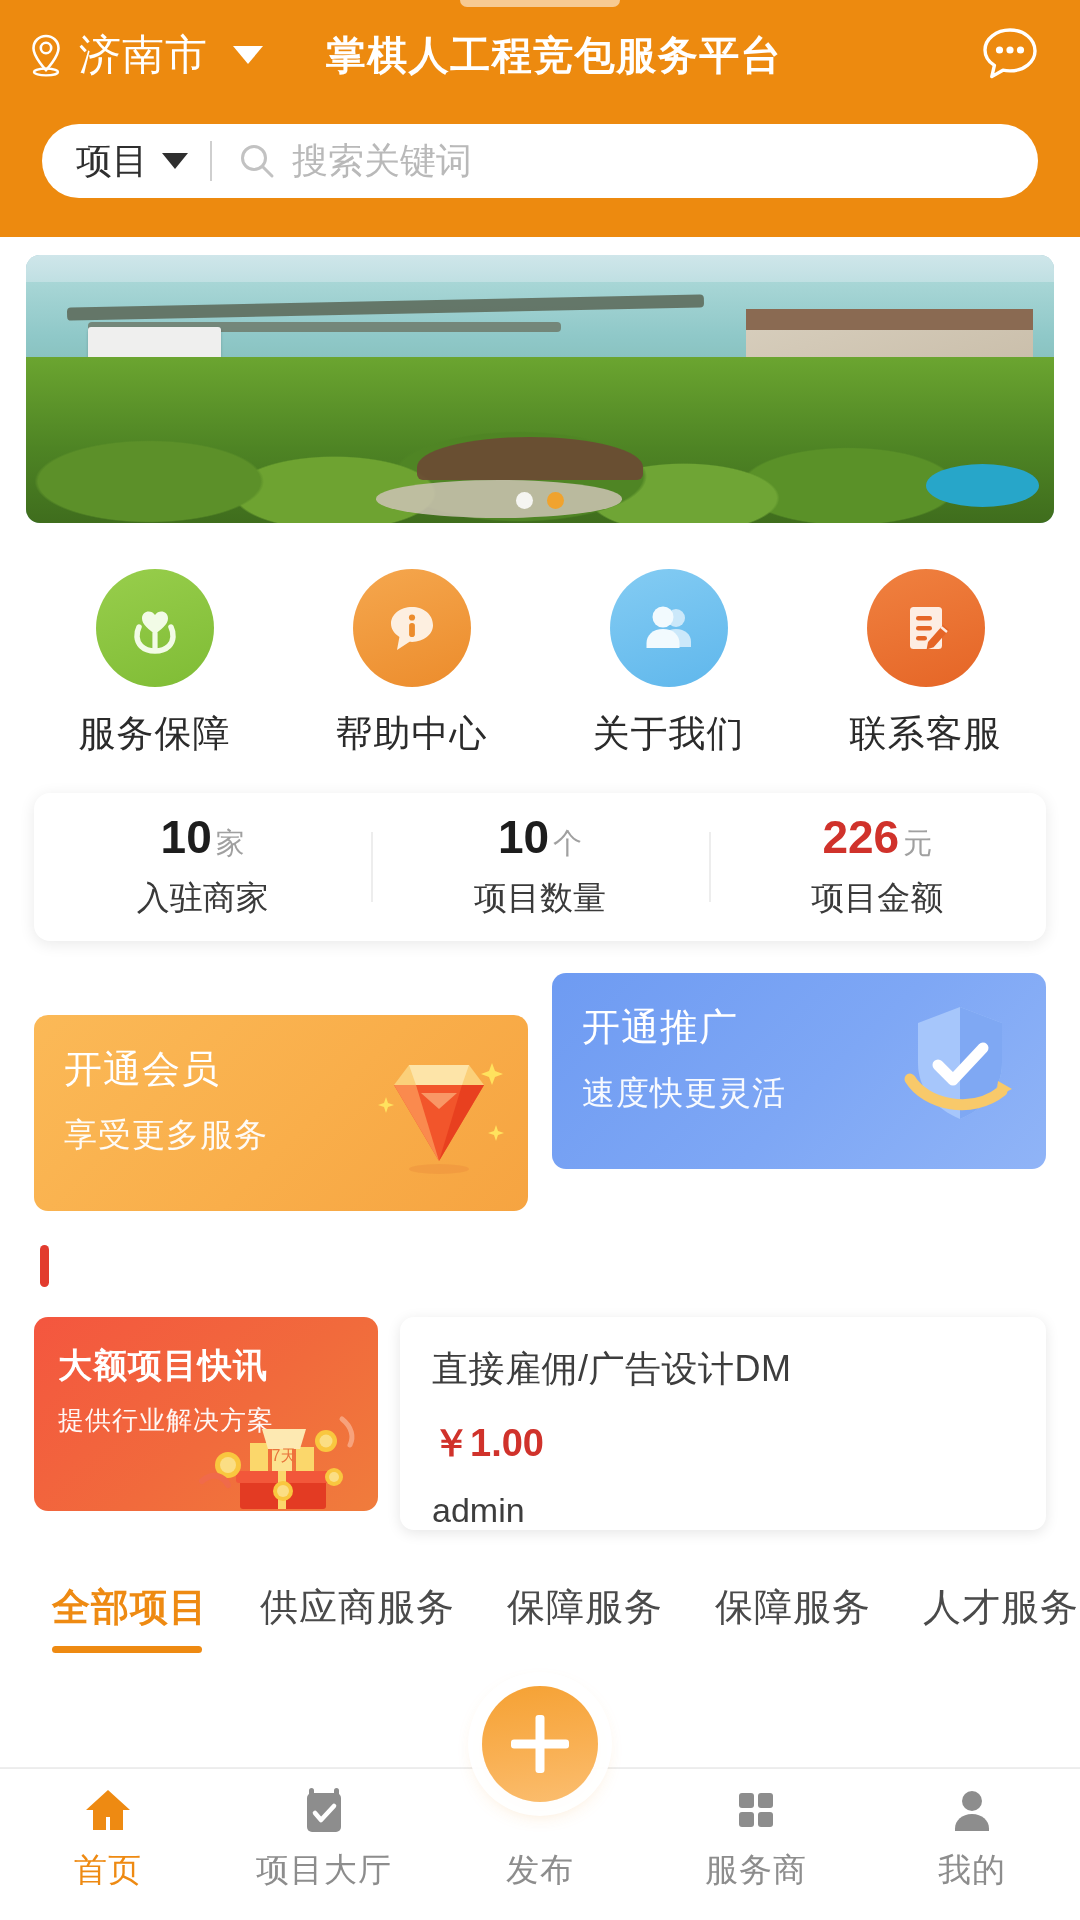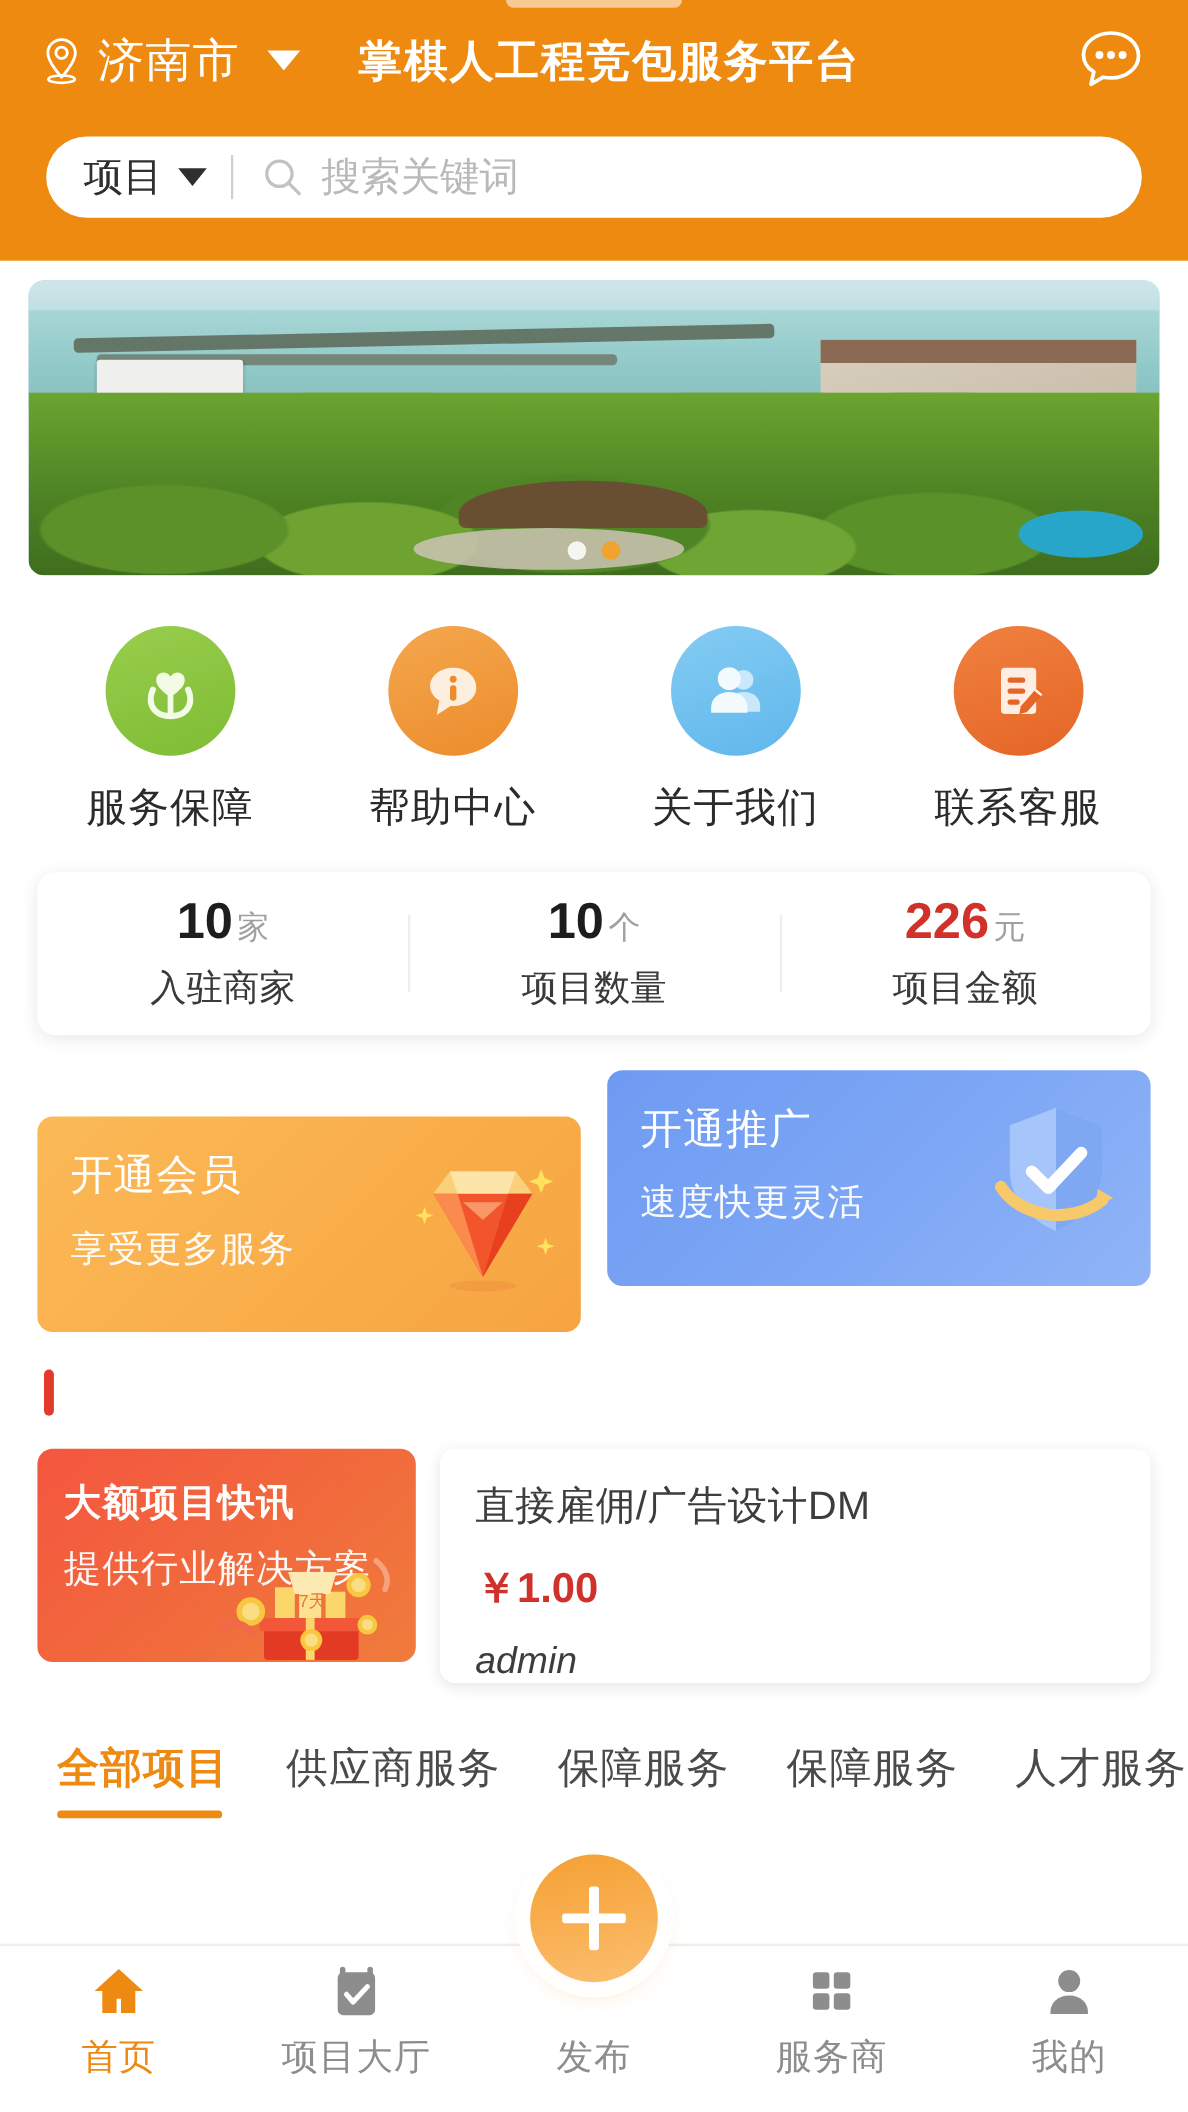--- a/index.html
+++ b/index.html
@@ -16,21 +16,21 @@
     background:#ED8A0F; padding:0 0 28px 0; position:relative;
     height:237px; overflow:hidden;
   }
   .notch {
     position:absolute; top:0; left:50%; transform:translateX(-50%);
     width:160px; height:7px; background:#ffffff; opacity:.55;
     border-bottom-left-radius:8px; border-bottom-right-radius:8px;
   }
   .header-top {
     display:flex; align-items:center; height:110px;
-    padding:0 34px 0 36px; position:relative;
+    padding:0 34px 0 26px; position:relative;
   }
   .loc { display:flex; align-items:center; gap:13px; flex:0 0 auto; }
   .pin-icon { width:40px; height:46px; flex:0 0 auto; }
   .loc-name {
     font-size:42px; color:#fff; font-weight:400; letter-spacing:1px;
     white-space:nowrap;
   }
   .caret-down {
     width:0; height:0; border-left:15px solid transparent;
     border-right:15px solid transparent; border-top:18px solid #fff;
@@ -179,29 +179,29 @@
   .sec-text { font-size:42px; font-weight:700; color:#141414; letter-spacing:1px; }
 
   
   .proj-row { display:flex; gap:22px; padding:30px 34px 0 34px; align-items:stretch; }
   .proj-promo {
     width:344px; height:194px; border-radius:14px; position:relative; overflow:hidden;
     background:linear-gradient(140deg,#F4563F 0%,#F16A3C 55%,#F07C3C 100%);
     padding:26px 0 0 24px; flex:0 0 auto;
   }
   .pp-t1 { font-size:34px; color:#fff; font-weight:700; letter-spacing:1px; }
-  .pp-t2 { font-size:34px; color:#fff; opacity:.95; margin-top:14px; letter-spacing:1px; }
+  .pp-t2 { font-size:26px; color:#fff; opacity:.95; margin-top:14px; letter-spacing:1px; }
   .coins { position:absolute; right:4px; bottom:0; width:190px; height:126px; }
   .proj-card {
     flex:1; background:#fff; border-radius:14px; box-shadow:0 3px 14px rgba(0,0,0,.10);
     padding:28px 30px 0 32px;
   }
   .pc-title { font-size:36px; color:#3d3d3d; letter-spacing:.5px; }
   .pc-price { font-size:38px; color:#D0322B; font-weight:700; margin-top:24px; }
-  .pc-user { font-size:34px; color:#3d3d3d; margin-top:22px;font-style:italic; }
+  .pc-user { font-size:34px; color:#3d3d3d; margin-top:22px; }
 
   
   .tabs {
     display:flex; align-items:flex-start; gap:52px; padding:52px 0 0 52px;
     white-space:nowrap; overflow:hidden;
   }
   .tab { position:relative; padding-bottom:26px; flex:0 0 auto; }
   .tab-lbl { font-size:38px; color:#4a4a4a; letter-spacing:1px; }
   .tab.active .tab-lbl { color:#EE8A12; font-weight:700; }
   .tab.active::after {

